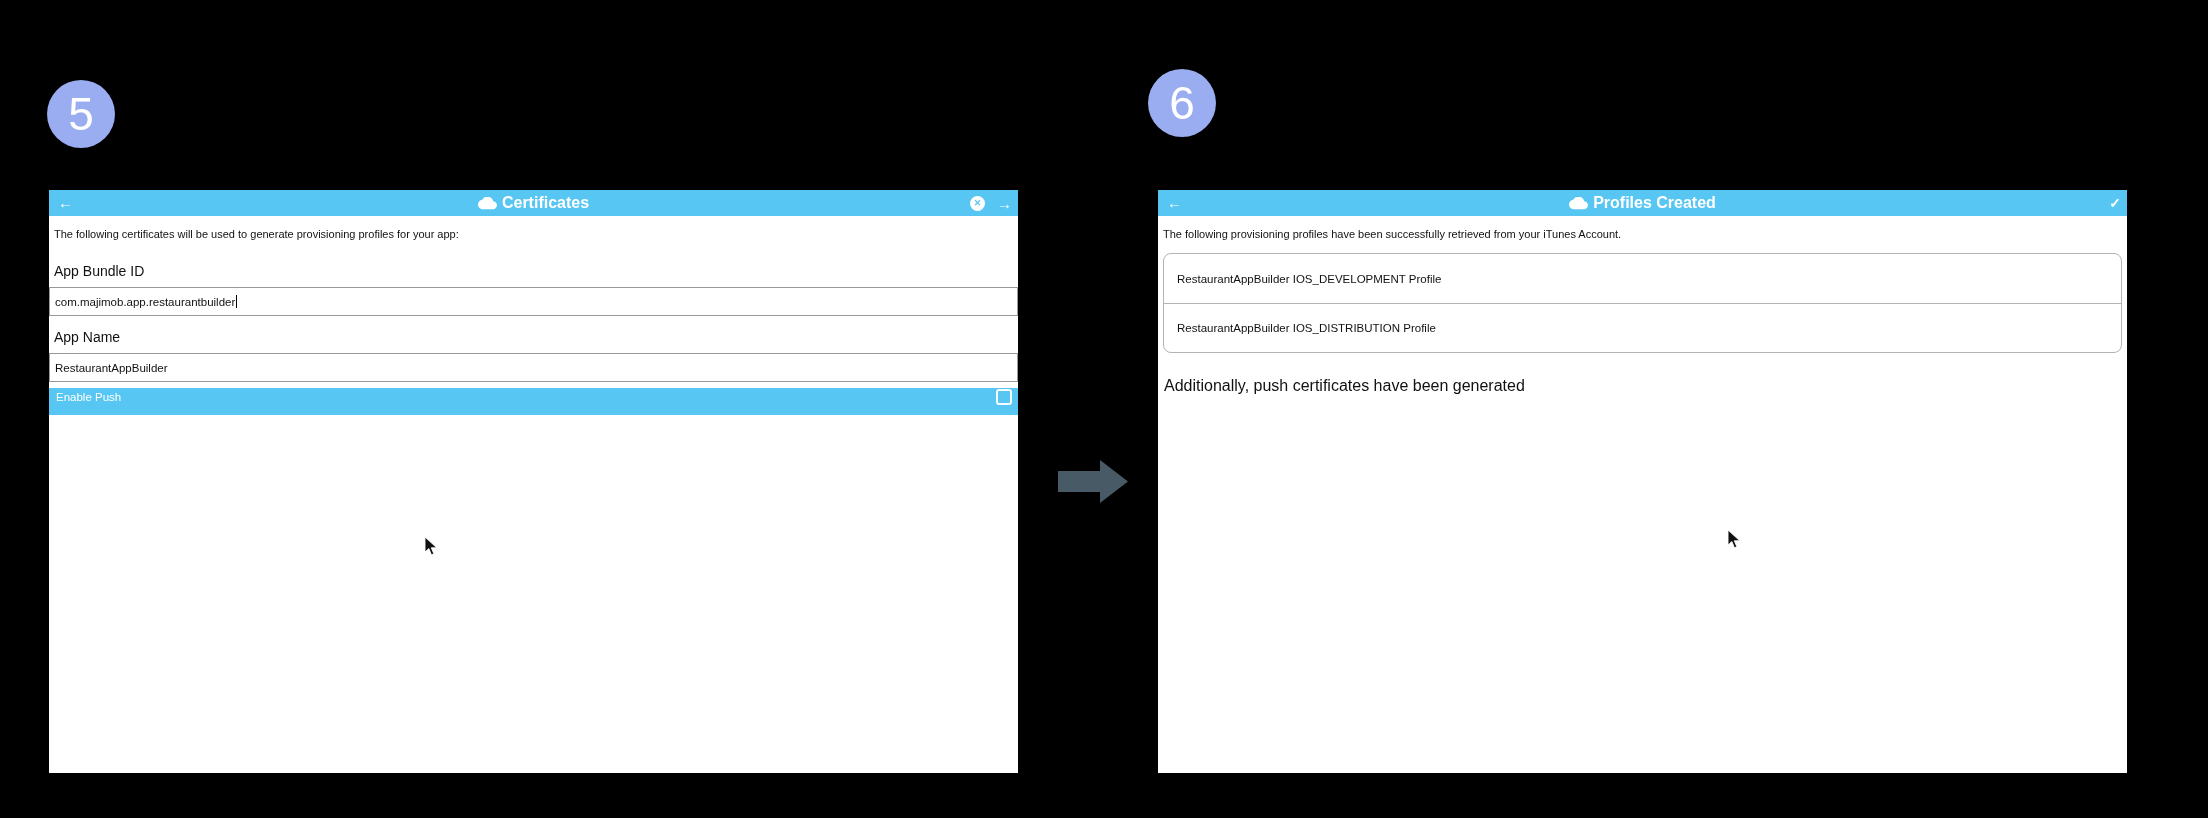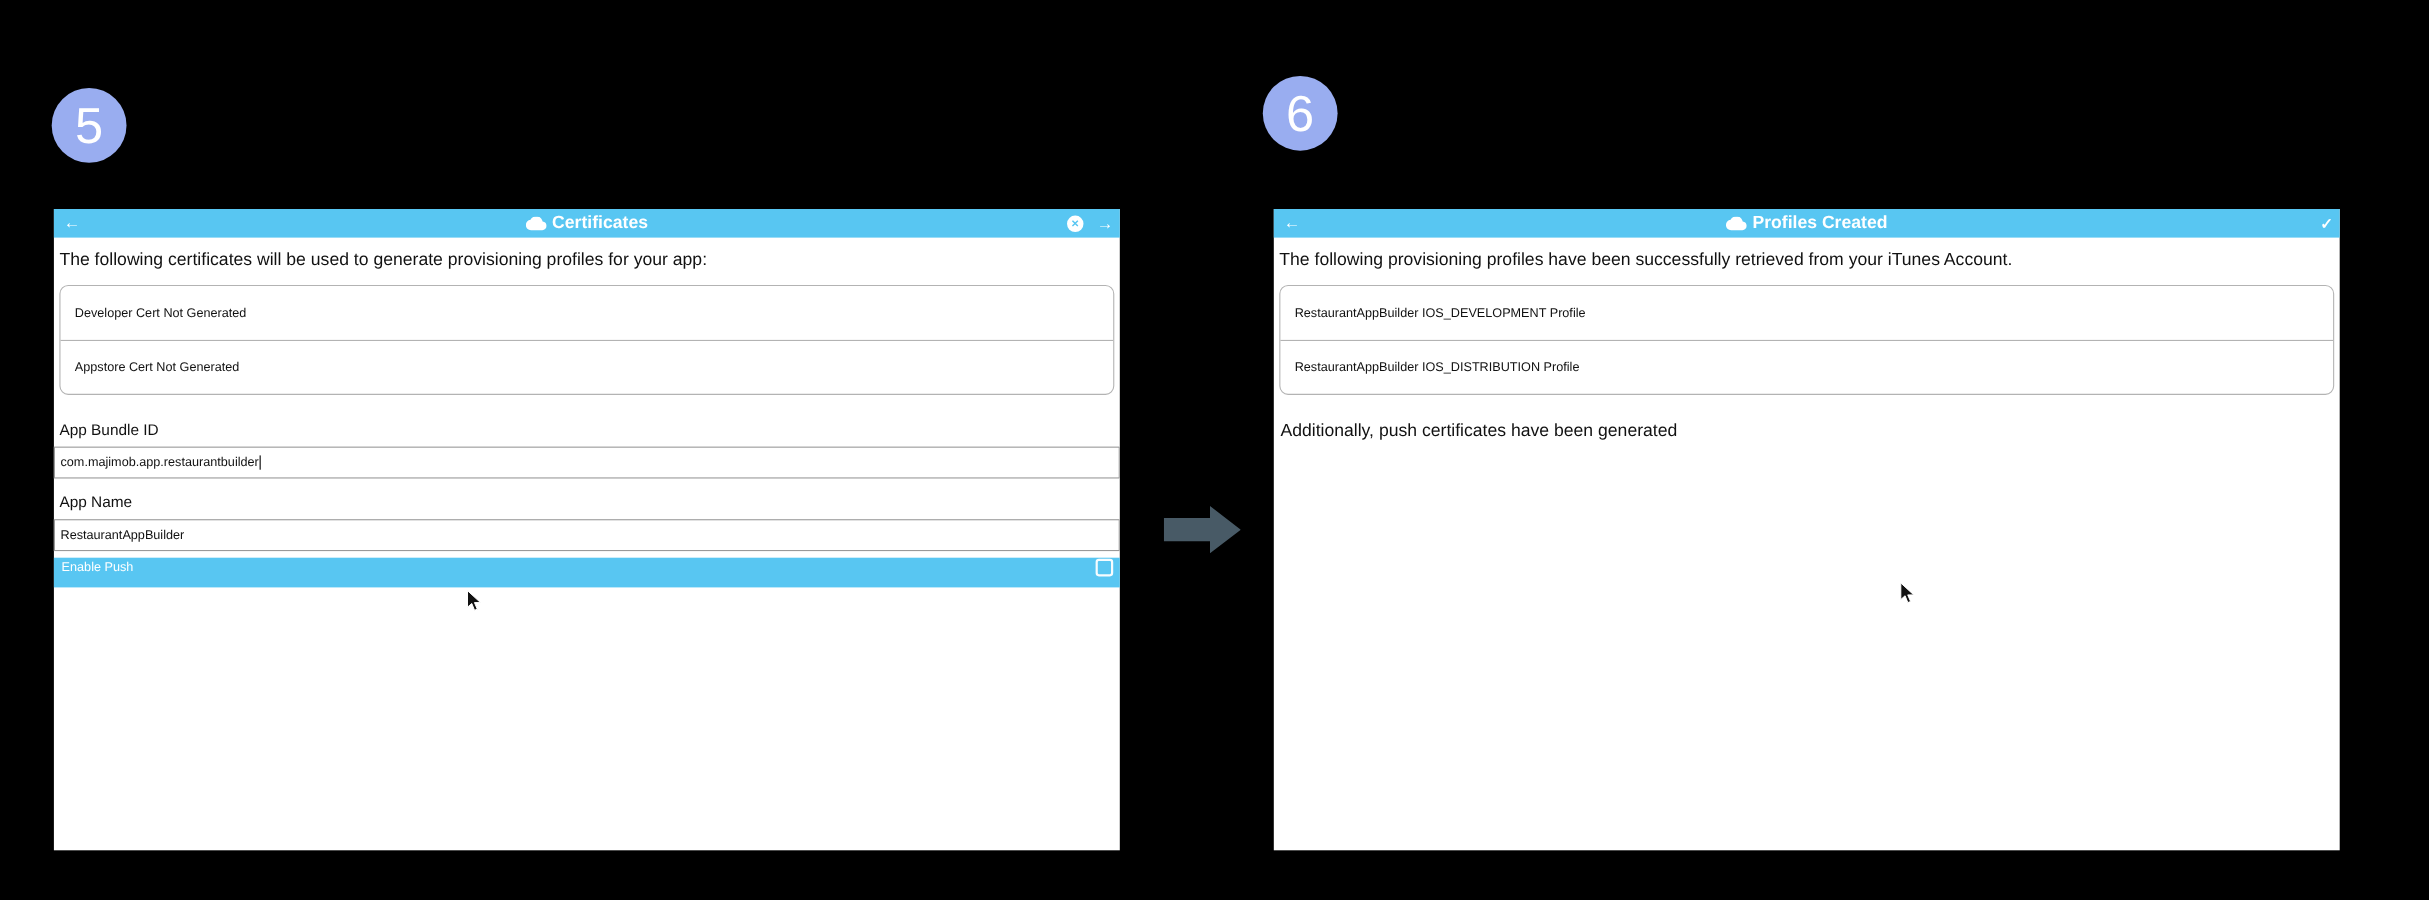--- a/index.html
+++ b/index.html
@@ -32,21 +32,21 @@
   .panel-title { color:#fff; font-size:16px; font-weight:bold; line-height:26px; }
   .header-right { position:absolute; right:6px; top:0; height:26px; display:flex; align-items:center; gap:12px; }
   .close-circle {
     width:15px; height:15px; border-radius:50%; background:#fff;
     display:flex; align-items:center; justify-content:center;
     color:#58c6f2; font-size:9px; font-weight:bold; line-height:1;
   }
   .forward-arrow { color:#fff; font-size:15px; line-height:1; }
   .check-icon { color:#fff; font-size:14px; font-weight:bold; line-height:1; }
 
-  .instruction { margin:12px 6px 0 5px; font-size:16px; color:#111; }
+  .instruction { margin:12px 6px 0 5px; font-size:11px; color:#111; }
 
   .card-list { margin:13px 5px 0 5px; border:1px solid #b3b3b3; border-radius:8px; background:#fff; }
   .card-row { height:49px; display:flex; align-items:center; padding-left:13px; font-size:11.5px; color:#111; }
   .card-row + .card-row { border-top:1px solid #b3b3b3; }
 
   .field-label { margin:23px 0 0 5px; font-size:14px; color:#111; }
   .field-label.second { margin-top:13px; }
   .text-input {
     margin-top:8px; width:100%; height:29px; border:1px solid #999;
     display:flex; align-items:center; padding-left:5px;
@@ -89,24 +89,20 @@
         <span class="panel-title">Certificates</span>
       </div>
       <div class="header-right">
         <span class="close-circle">✕</span>
         <span class="forward-arrow">→</span>
       </div>
     </div>
 
     <div class="instruction">The following certificates will be used to generate provisioning profiles for your app:</div>
 
-    <div class="card-list">
-      <div class="card-row">Developer Cert Not Generated</div>
-      <div class="card-row">Appstore Cert Not Generated</div>
-    </div>
 
     <div class="field-label">App Bundle ID</div>
     <div class="text-input">
       <span>com.majimob.app.restaurantbuilder</span>
         <span class="caret"></span>
     </div>
 
     <div class="field-label second">App Name</div>
     <div class="text-input">
       <span>RestaurantAppBuilder</span>

